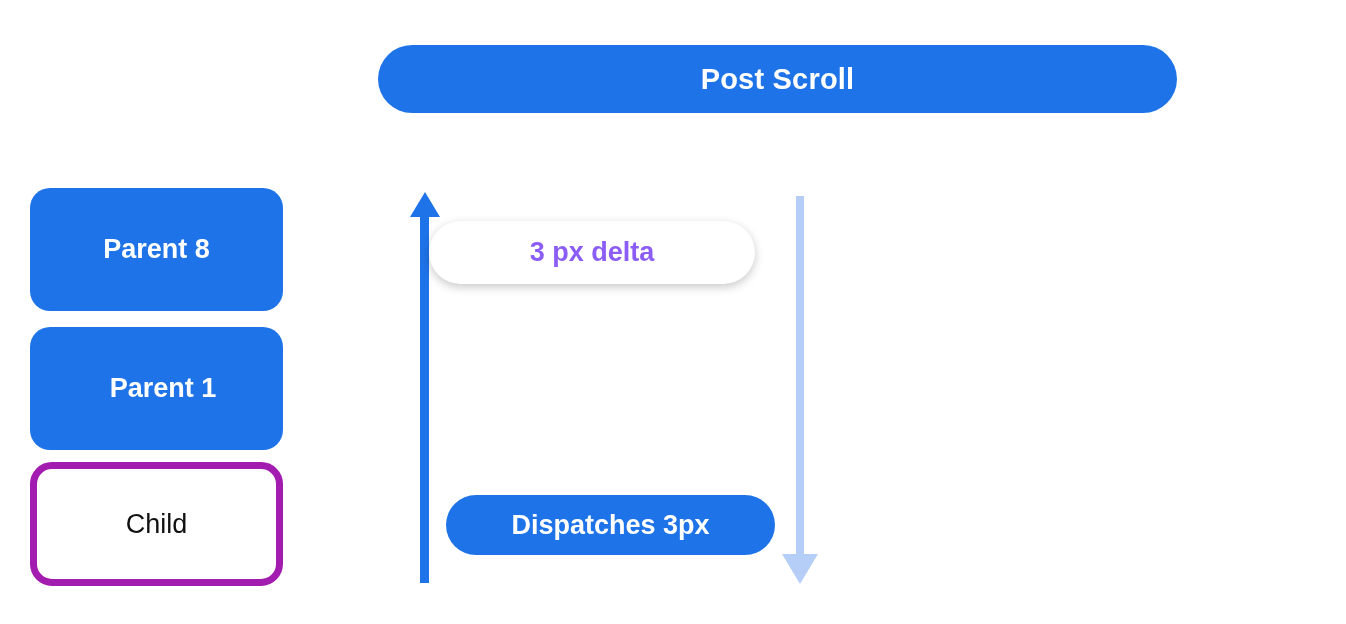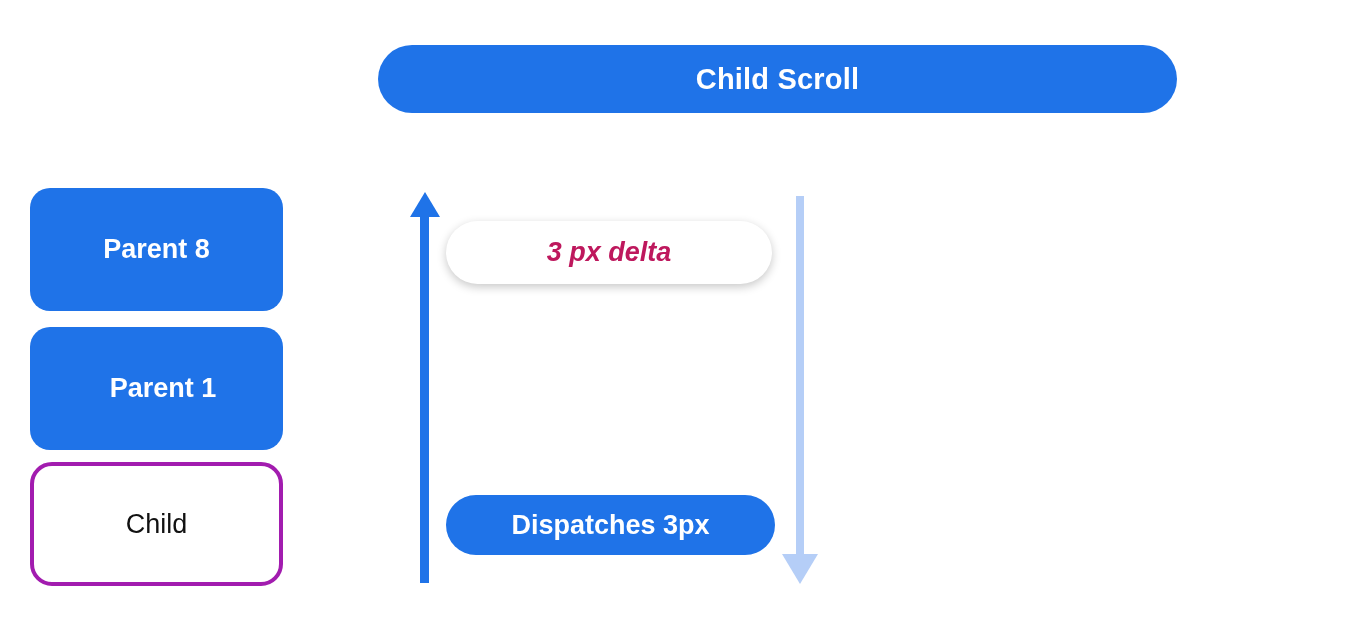--- a/index.html
+++ b/index.html
@@ -48,21 +48,21 @@
   .tree-box.filled {
     background: #1F73E8;
     color: #ffffff;
     font-weight: 700;
     border-radius: 20px;
   }
   .tree-box.outlined {
     background: #ffffff;
     color: #111111;
     font-weight: 500;
-    border: 4px solid #a21caf;
+    border: 7px solid #a21caf;
     border-radius: 22px;
   }
   .box-parent2 { top: 188px; height: 123px; }
   .box-parent1 { top: 327px; height: 123px; padding-left: 13px; }
   .box-child   { top: 462px; height: 124px; }
 
   
   .up-arrow-shaft {
     position: absolute;
     left: 420px;
@@ -105,49 +105,48 @@
   
   .pill {
     position: absolute;
     display: flex;
     align-items: center;
     justify-content: center;
     font-size: 27px;
     box-sizing: border-box;
   }
   .pill-delta {
-    left: 446px;
+    left: 429px;
     top: 221px;
     width: 326px;
     height: 63px;
     background: #ffffff;
     border-radius: 32px;
     box-shadow: 0 3px 10px rgba(0, 0, 0, 0.22);
-    color: #be185d;
+    color: #8b5cf6;
     font-weight: 600;
-    font-style: italic;
   }
   .pill-dispatch {
     left: 446px;
     top: 495px;
     width: 329px;
     height: 60px;
     background: #1F73E8;
     border-radius: 33px;
     color: #ffffff;
     font-weight: 700;
   }
 </style>
 </head>
 <body>
 
 <div class="canvas">
 
   <div class="banner">
-    <span>Child Scroll</span>
+    <span>Post Scroll</span>
   </div>
 
   <div class="tree-box filled box-parent2">
     <span>Parent 8</span>
   </div>
 
   <div class="tree-box filled box-parent1">
     <span>Parent 1</span>
   </div>
 

